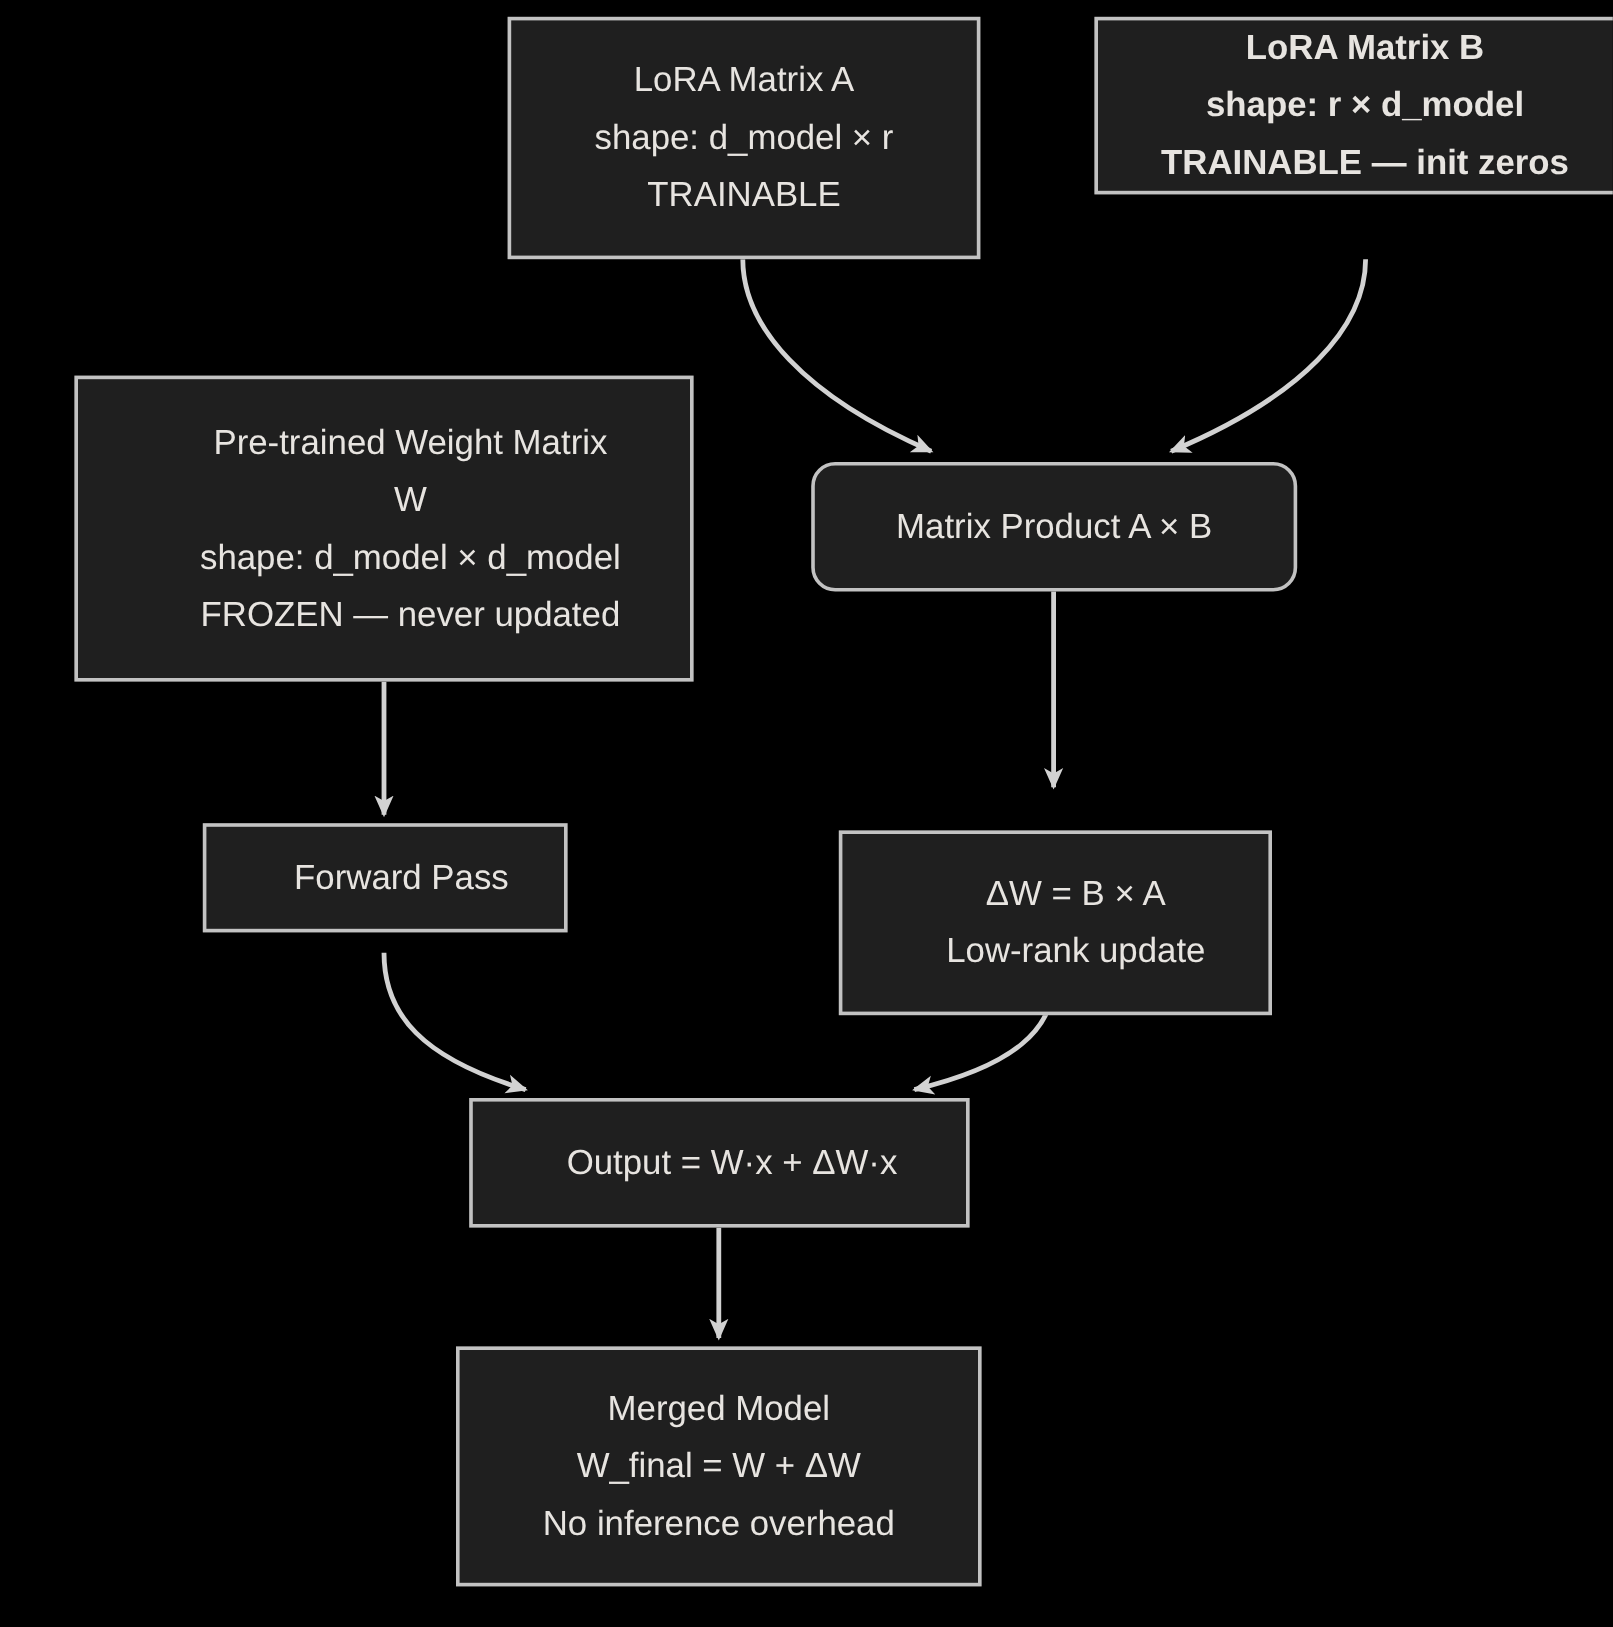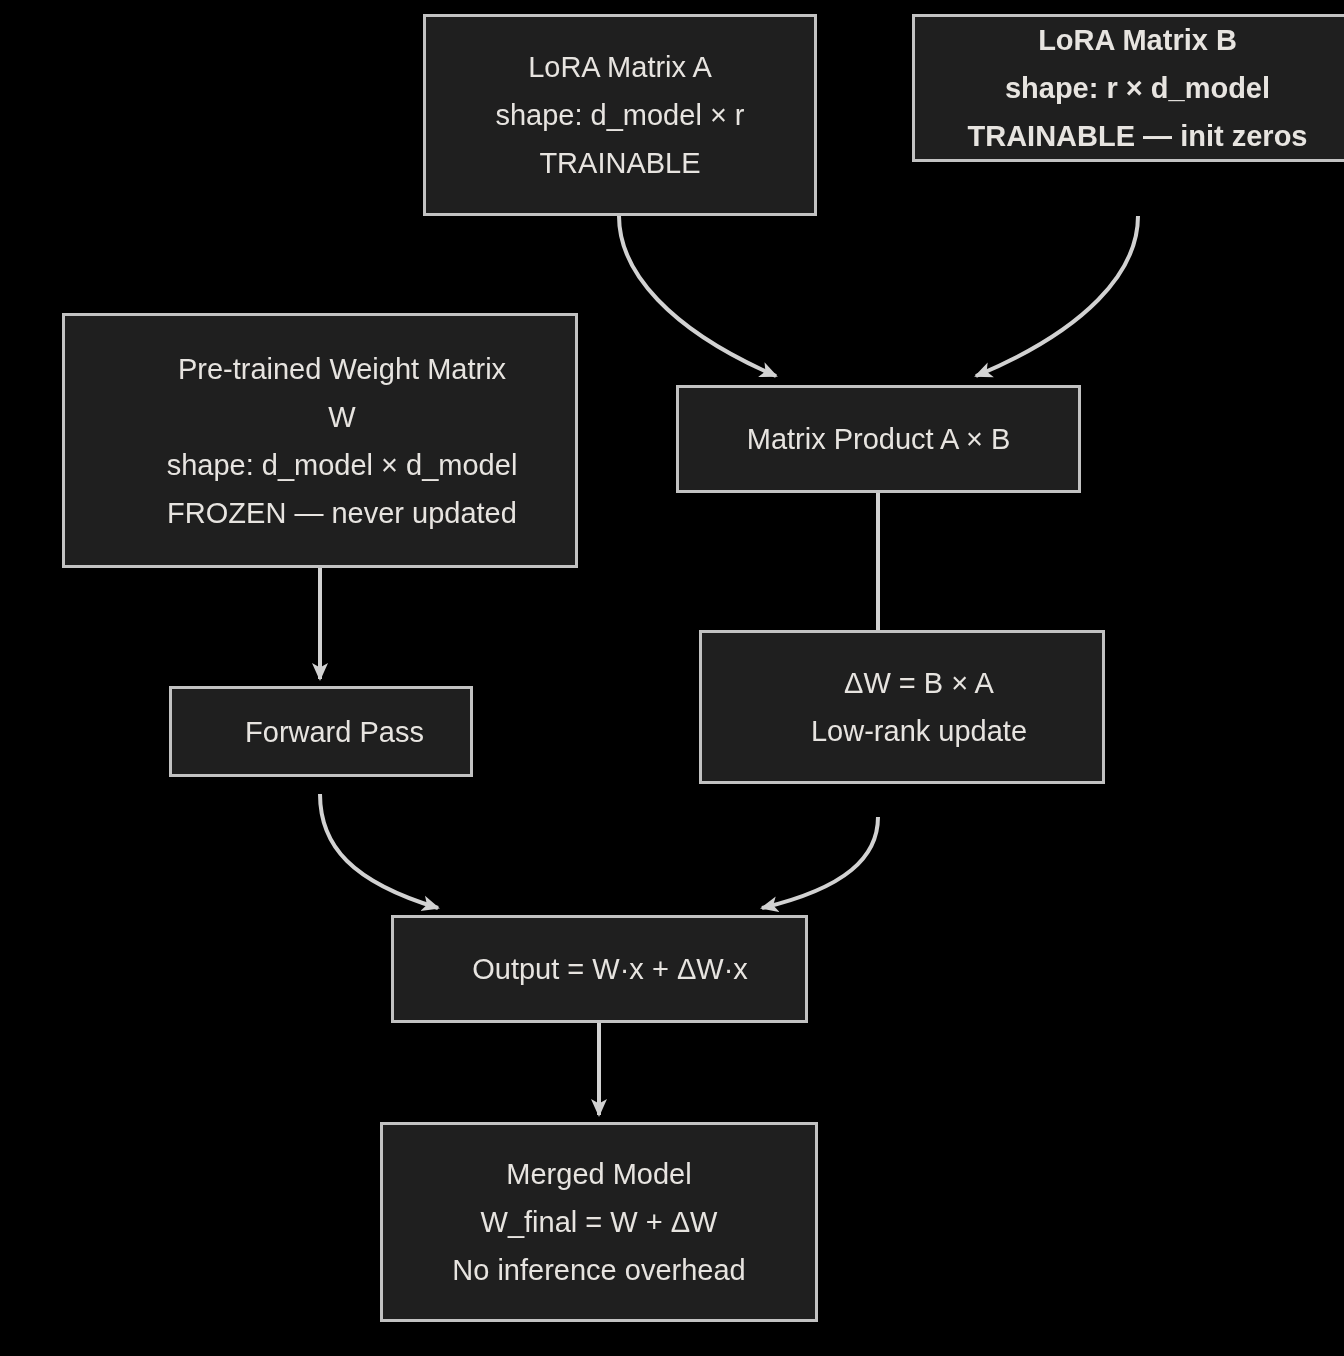--- a/index.html
+++ b/index.html
@@ -26,23 +26,23 @@
     background:var(--node-fill);
     border:3px solid var(--node-border);
     color:var(--text-color);
     display:flex;flex-direction:column;align-items:center;justify-content:center;
     text-align:center;
     font-size:29px;line-height:48px;
   }
   #node-lora-a{left:375px;top:14px;width:394px;height:202px;}
   #node-lora-b{left:864px;top:14px;width:451px;height:148px;font-weight:bold;}
   #node-pretrained{left:14px;top:313px;width:516px;height:255px;padding-left:44px;}
-  #node-matrix-product{left:628px;top:385px;width:405px;height:108px;}
+  #node-matrix-product{left:628px;top:385px;width:405px;height:108px;border-radius:20px;}
   #node-forward-pass{left:121px;top:686px;width:304px;height:91px;padding-left:27px;}
-  #node-delta-w{left:651px;top:630px;width:406px;height:154px;padding-left:34px;}
+  #node-delta-w{left:651px;top:692px;width:361px;height:154px;padding-left:34px;}
   #node-output{left:343px;top:915px;width:417px;height:108px;padding-left:21px;}
   #node-merged{left:332px;top:1122px;width:438px;height:200px;}
 </style>
 </head>
 <body>
 
 <div class="canvas">
 
   <svg class="edges" viewBox="0 0 1344 1356" xmlns="http://www.w3.org/2000/svg">
     <defs>

